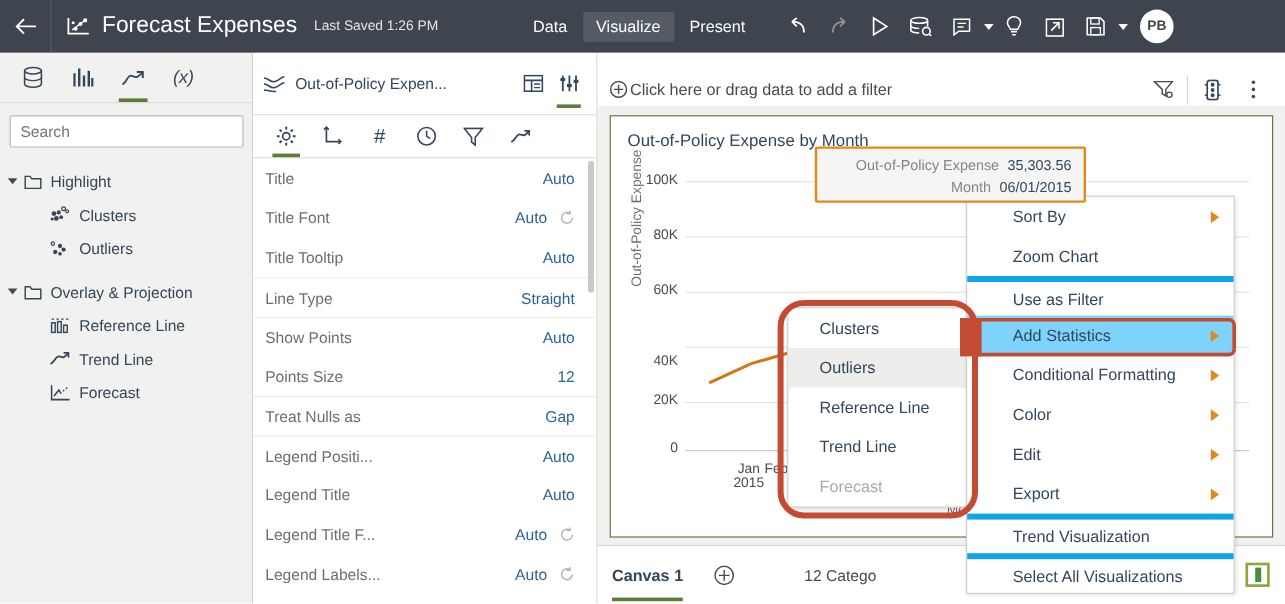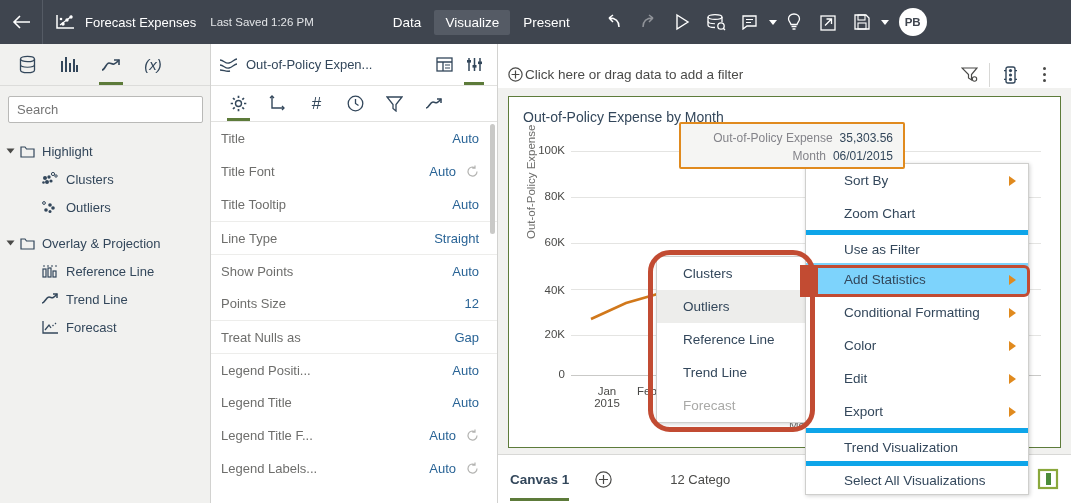--- a/index.html
+++ b/index.html
@@ -19,21 +19,21 @@
     position:absolute; left:0; top:0; width:1071px; height:44px;
     background:#3f454f; color:#ffffff;
     display:flex; align-items:center;
   }
   #backbtn {
     width:42px; height:44px; display:flex; align-items:center; justify-content:center;
     font-size:19px; color:#fff; cursor:pointer;
   }
   .vdiv { width:1px; height:44px; background:#555b65; }
   #appicon { margin-left:12px; display:flex; align-items:center; }
-  #apptitle { font-size:13px; margin-left:10px; color:#fff; white-space:nowrap; }
+  #apptitle { font-size:19px; margin-left:10px; color:#fff; white-space:nowrap; }
   #lastsaved { font-size:11.5px; margin-left:14px; color:#e3e5e8; white-space:nowrap; }
   .navtab {
     font-size:13.5px; color:#ffffff; padding:5px 11px; margin-left:2px;
     border-radius:2px; cursor:pointer; white-space:nowrap;
   }
   .navtab.active { background:#555b65; }
   #navzone { margin-left:66px; display:flex; align-items:center; }
   #toolzone { display:flex; align-items:center; margin-left:16px;text-align:right; }
   .ticon { width:34px; height:44px; display:flex; align-items:center; justify-content:center; cursor:pointer; }
   .ticon.dim { opacity:.42; }
@@ -67,21 +67,21 @@
   .grouplabel { font-size:13px; color:#33475b; }
   .itemrow { display:flex; align-items:center; height:28px; padding-left:40px; cursor:pointer; }
   .itemicon { width:20px; display:flex; align-items:center; justify-content:center; margin-right:6px; }
   .itemlabel { font-size:13px; color:#33475b; }
 
   
   #props {
     position:absolute; left:211px; top:44px; width:287px; height:459px;
     background:#ffffff; border-right:1px solid #d2d2d0;
   }
-  #propshead { height:42px; display:flex; align-items:center; padding:4px 8px; border-bottom:1px solid #e2e2e0; }
+  #propshead { height:52px; display:flex; align-items:center; padding:4px 8px; border-bottom:1px solid #e2e2e0; }
   #propstitle { font-size:13px; color:#33475b; margin-left:8px; flex:1; white-space:nowrap; overflow:hidden; }
   .phicon { width:30px; height:41px; display:flex; align-items:center; justify-content:center; cursor:pointer; position:relative; }
   .phicon.active::after { content:""; position:absolute; bottom:0; left:5px; right:5px; height:3px; background:#5d7b3a; }
   #propstabs { height:36px; display:flex; align-items:center; padding-left:8px; border-bottom:1px solid #e2e2e0; }
   .ptab { width:39px; height:35px; display:flex; align-items:center; justify-content:center; cursor:pointer; position:relative; }
   .ptab.active::after { content:""; position:absolute; bottom:0; left:8px; right:8px; height:3px; background:#5d7b3a; }
   #proplist { position:relative; height:380px; overflow:hidden; }
   .prow { height:33px; display:flex; align-items:center; padding:0 18px 0 10px; }
   .prow.sep { border-top:1px solid #ededeb; }
   .pname { flex:1; font-size:13px; color:#6e6e6c; white-space:nowrap; overflow:hidden; }
@@ -540,31 +540,31 @@
     <div class="gridline" style="top:54px;"></div>
     <div class="gridline" style="top:100px;"></div>
     <div class="gridline" style="top:146px;"></div>
     <div class="gridline" style="top:192px;"></div>
     <div class="gridline" style="top:238px;"></div>
     <div class="gridline" style="top:278px; background:#c9c9c7;"></div>
 
     <div class="ytick" style="left:12px; top:47px;">100K</div>
     <div class="ytick" style="left:12px; top:93px;">80K</div>
     <div class="ytick" style="left:12px; top:139px;">60K</div>
-    <div class="ytick" style="left:12px; top:187px;">40K</div>
+    <div class="ytick" style="left:12px; top:198px;">40K</div>
     <div class="ytick" style="left:12px; top:231px;">20K</div>
     <div class="ytick" style="left:12px; top:271px;">0</div>
 
     <svg style="position:absolute; left:62px; top:8px; width:470px; height:272px;" viewBox="0 0 470 272">
       <polyline points="20,214 55,198 90,188 118,182" fill="none" stroke="#d1781b" stroke-width="2.6"></polyline>
     </svg>
 
     <div style="position:absolute; left:355px; top:53px; width:2px; height:205px; background:#2f2f2f;"></div>
 
-    <div class="xtick" style="left:78px; width:40px;">
+    <div class="xtick" style="left:95px; width:40px;">
       <span>Jan</span>
       <span>2015</span>
     </div>
     <div class="xtick" style="left:118px; width:40px;">
       <span>Feb</span>
     </div>
     <div class="xtick" style="left:490px; width:40px;">
       <span>Dec</span>
     </div>
     <div id="xaxislabel">Month</div>

